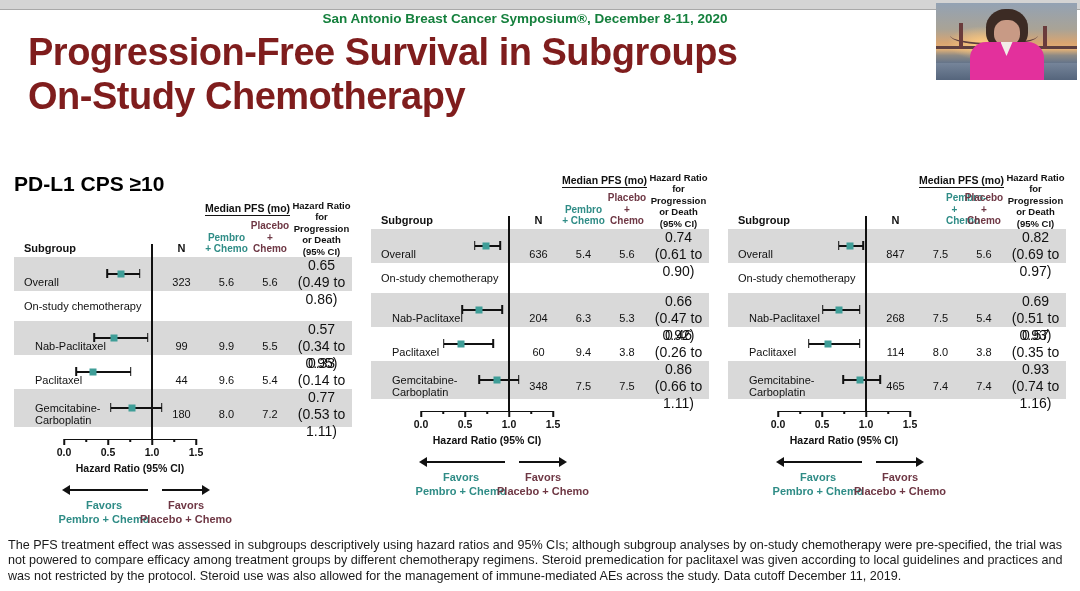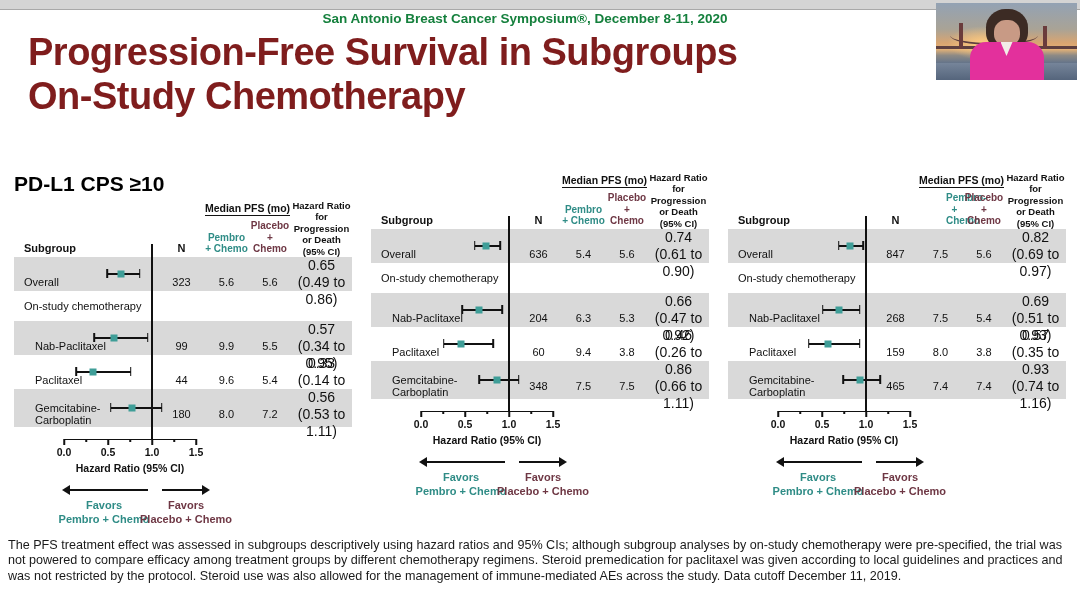--- a/index.html
+++ b/index.html
@@ -157,21 +157,21 @@
 Carboplatin</div>
             <div class="plot-strip">
               <div class="ci-line" style="left: 35.3333%; width: 38.6667%;"></div>
               <div class="ci-cap" style="left: 35.3333%;"></div>
               <div class="ci-cap" style="left: 74%;"></div>
               <div class="marker" style="left: 51.3333%; background: rgb(63, 158, 152);"></div>
             </div>
             <div class="cell">180</div>
             <div class="cell">8.0</div>
             <div class="cell">7.2</div>
-            <div class="hr-cell">0.56
+            <div class="hr-cell">0.77
 (0.53 to 1.11)</div>
           </div>
         </div>
         <div class="axis-block">
           <div class="axis-line"></div>
           <div class="tick major" style="left: 50px;"></div>
           <div class="tick-label" style="left: 50px;">0.0</div>
           <div class="tick major" style="left: 94px;"></div>
           <div class="tick-label" style="left: 94px;">0.5</div>
           <div class="tick major" style="left: 138px;"></div>
@@ -351,21 +351,21 @@
 (0.51 to 0.93)</div>
           </div>
           <div class="f-row" style="height: 34px;">
             <div class="row-label indent">Paclitaxel</div>
             <div class="plot-strip">
               <div class="ci-line" style="left: 23.3333%; width: 38.6667%;"></div>
               <div class="ci-cap" style="left: 23.3333%;"></div>
               <div class="ci-cap" style="left: 62%;"></div>
               <div class="marker" style="left: 38%; background: rgb(63, 158, 152);"></div>
             </div>
-            <div class="cell">159</div>
+            <div class="cell">114</div>
             <div class="cell">8.0</div>
             <div class="cell">3.8</div>
             <div class="hr-cell">0.57
 (0.35 to 0.93)</div>
           </div>
           <div class="f-row shaded" style="height: 38px;">
             <div class="row-label indent">Gemcitabine-
 Carboplatin</div>
             <div class="plot-strip">
               <div class="ci-line" style="left: 49.3333%; width: 28%;"></div>

